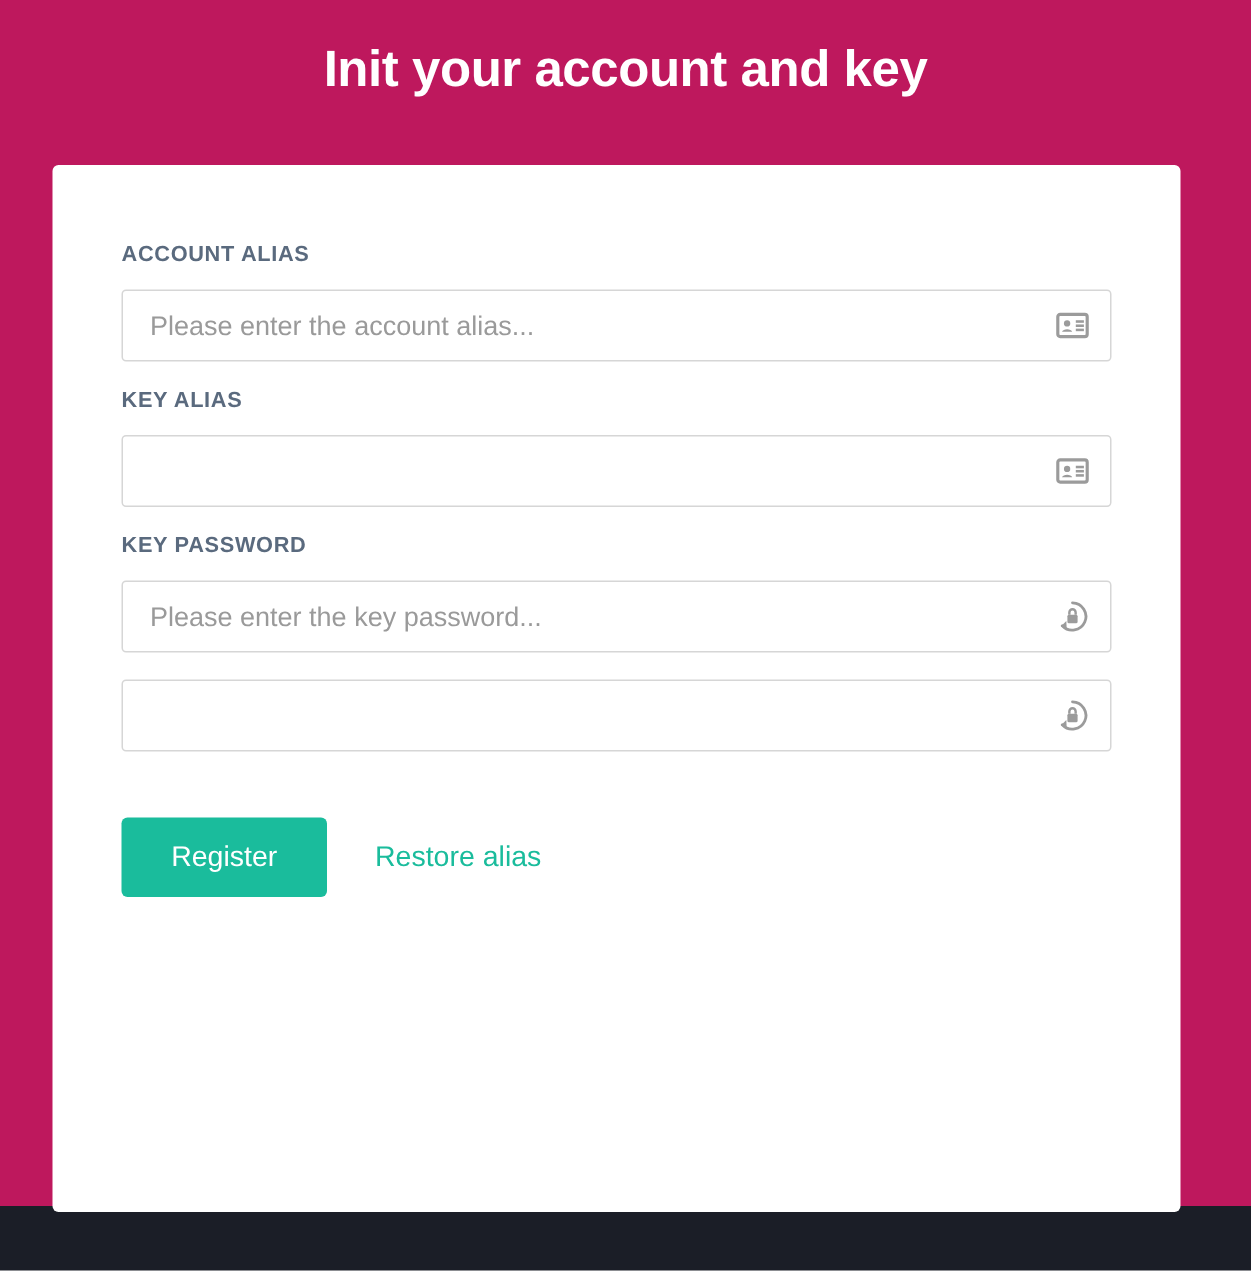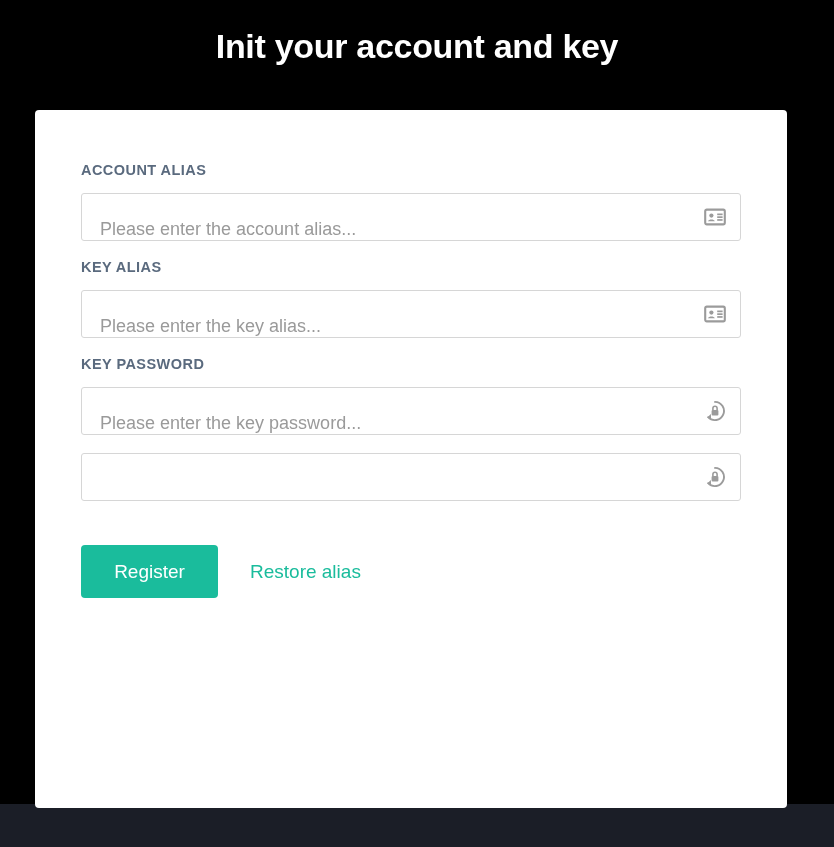--- a/index.html
+++ b/index.html
@@ -10,21 +10,21 @@
     width: 834px;
     height: 847px;
     background: #1b1e27;
     font-family: "Liberation Sans", sans-serif;
     overflow: hidden;
   }
   .page {
     position: relative;
     width: 834px;
     height: 804px;
-    background: #000000;
+    background: #be185d;
   }
   .page-title {
     margin: 0;
     padding-top: 24px;
     text-align: center;
     color: #ffffff;
     font-size: 34px;
     font-weight: bold;
     letter-spacing: -0.3px;
     line-height: 44px;
@@ -59,21 +59,21 @@
     width: 660px;
     height: 48px;
     border: 1px solid #d6d6d6;
     border-radius: 3px;
     box-sizing: border-box;
     background: #ffffff;
   }
   .input-wrap input {
     position: absolute;
     left: 0;
-    top: 12px;
+    top: 0;
     width: 610px;
     height: 46px;
     border: none;
     outline: none;
     background: transparent;
     padding: 0 0 0 18px;
     box-sizing: border-box;
     font-family: "Liberation Sans", sans-serif;
     font-size: 18px;
     color: #333333;
@@ -144,21 +144,20 @@
               <rect x="13.2" y="10.3" width="5.4" height="1.7" fill="#9b9b9b"></rect>
               <rect x="13.2" y="13.1" width="5.4" height="1.7" fill="#9b9b9b"></rect>
             </svg>
           </span>
         </div>
       </div>
 
       <div class="field-group">
         <label class="field-label">KEY ALIAS</label>
         <div class="input-wrap">
-          <input type="text" placeholder="Please enter the key alias..." style="">
           <span class="input-icon">
             <svg width="22" height="22" viewBox="0 0 22 22" xmlns="http://www.w3.org/2000/svg">
               <rect x="1.2" y="3.6" width="19.6" height="14.8" rx="1.6" ry="1.6" fill="none" stroke="#9b9b9b" stroke-width="2.1"></rect>
               <circle cx="7.4" cy="9.6" r="2.1" fill="#9b9b9b"></circle>
               <path d="M4.0 15.2 C4.6 12.9 10.2 12.9 10.8 15.2 Z" fill="#9b9b9b"></path>
               <rect x="13.2" y="7.5" width="5.4" height="1.7" fill="#9b9b9b"></rect>
               <rect x="13.2" y="10.3" width="5.4" height="1.7" fill="#9b9b9b"></rect>
               <rect x="13.2" y="13.1" width="5.4" height="1.7" fill="#9b9b9b"></rect>
             </svg>
           </span>

